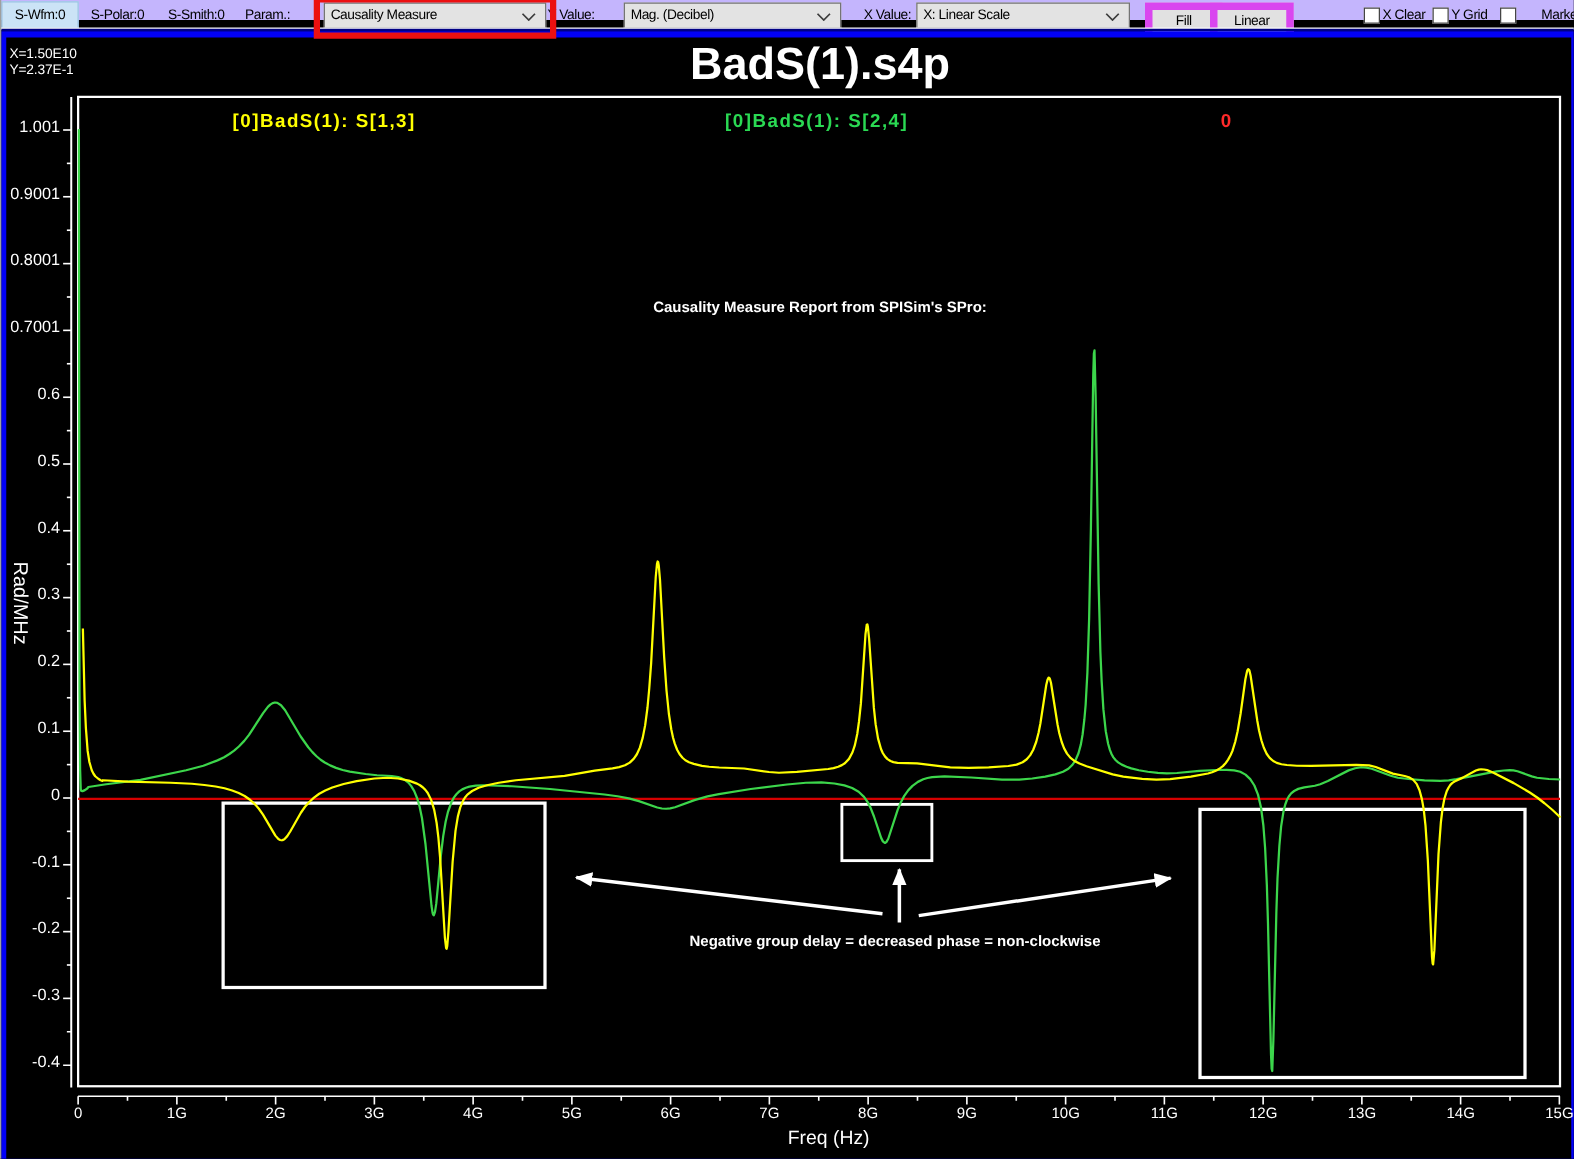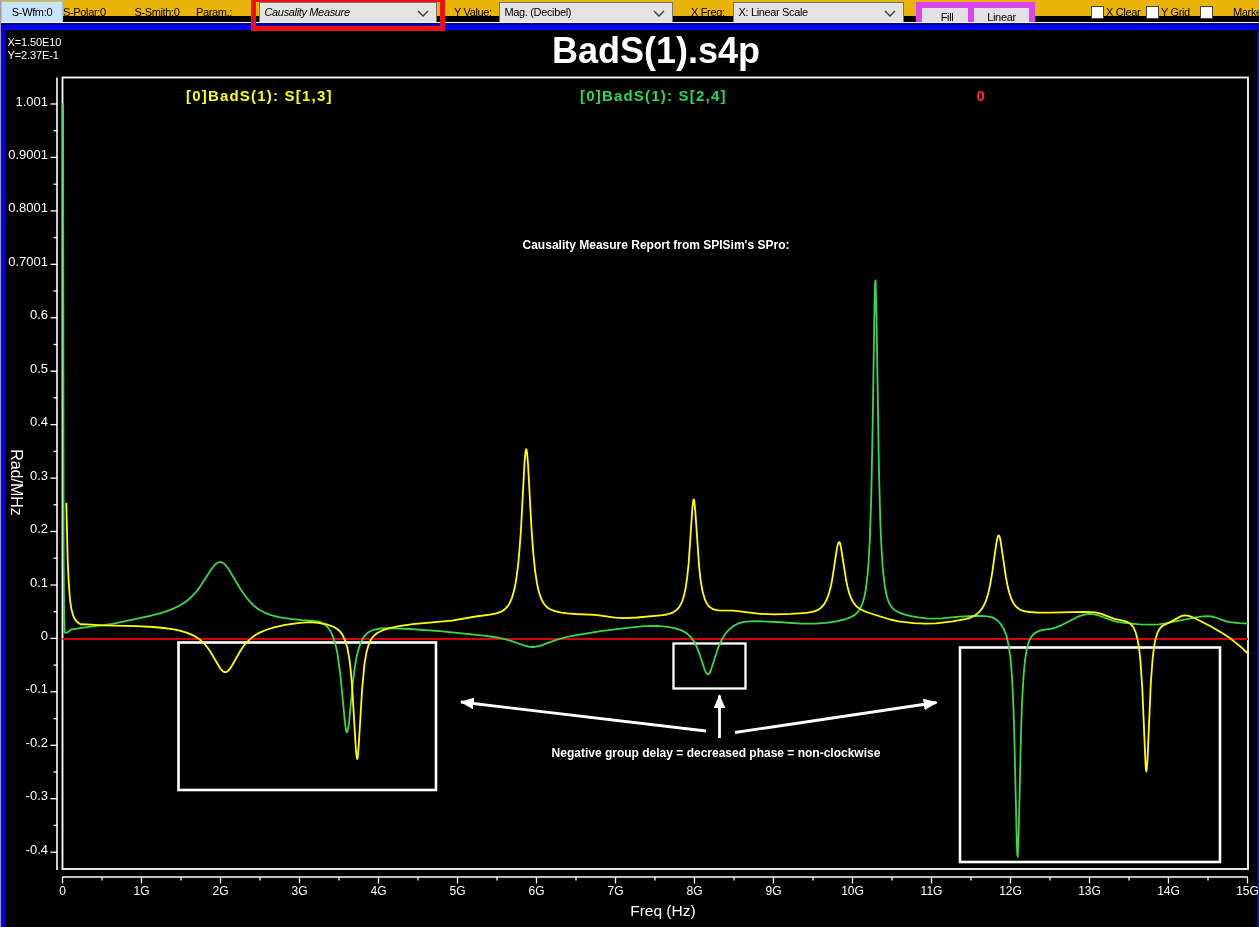--- a/index.html
+++ b/index.html
@@ -1,48 +1,48 @@
 <!DOCTYPE html>
 <html><head><meta charset="utf-8">
 <style>
 html,body{margin:0;padding:0;width:1259px;height:927px;background:#000;overflow:hidden;
 font-family:"Liberation Sans",sans-serif;}
-#toolbar{position:absolute;left:0;top:0;width:1259px;height:16px;background:#eab308;}
+#toolbar{position:absolute;left:0;top:0;width:1259px;height:16px;background:#c4b5fd;}
 .lbl{position:absolute;top:5.5px;font-size:11px;letter-spacing:-0.35px;color:#000;white-space:nowrap;}
 .combo{position:absolute;top:2px;height:19px;background:#e3e3e3;border:1px solid #747474;
 font-size:11px;letter-spacing:-0.35px;line-height:19px;padding-left:4.5px;box-sizing:content-box;color:#000;white-space:nowrap;}
 .combo svg{position:absolute;right:7px;top:6.5px;}
 .btn{position:absolute;top:2px;height:19px;background:#e1e1e1;border:6px solid #d946ef;
 font-size:11px;letter-spacing:-0.35px;line-height:19px;text-align:center;color:#000;}
 .cb{position:absolute;top:6px;width:11px;height:11px;background:#fff;border:1px solid #454545;}
 #seltab{position:absolute;left:1px;top:1px;width:60px;height:20px;background:#cbe3f6;
 border:1px solid #9ac2e4;font-size:11px;letter-spacing:-0.35px;line-height:20px;text-align:center;color:#000;}
 #navline{position:absolute;left:1px;top:23px;width:1258px;height:2px;background:#000085;}
 #blueframe{position:absolute;left:1px;top:24.5px;width:1258px;height:902.5px;background:#0201f8;}
 #blackarea{position:absolute;left:4px;top:5px;right:2px;bottom:0;background:#000;}
 #grayedge{position:absolute;left:0;top:0;width:1px;height:927px;background:#9f9f9f;}
 #plot{position:absolute;left:0;top:0;}
 #redrect{position:absolute;left:251px;top:-3px;width:184px;height:23.5px;border:5px solid #ec1010;}
 </style></head>
 <body>
 <div id="toolbar">
  <div id="seltab">S-Wfm:0</div>
- <div class="lbl" style="left:63px;width:62px;">S-Polar:0</div>
+ <div class="lbl" style="left:63px;width:62px;text-align:center;">S-Polar:0</div>
  <div class="lbl" style="left:126px;width:62px;text-align:center;">S-Smith:0</div>
  <div class="lbl" style="left:196px;width:57px;text-align:left;">Param.:</div>
- <div class="combo" style="left:259px;width:171px;font-style:italic;">Causality Measure
+ <div class="combo" style="left:259px;width:171px;">Causality Measure
    <svg width="12" height="7" viewBox="0 0 12 7">
         <path d="M1 1 L6 6 L11 1" stroke="#3c3c3c" stroke-width="1.4" fill="none"></path>
       </svg></div>
- <div class="lbl" style="left:454px;">Y Value:</div>
+ <div class="lbl" style="left:438px;">Y Value:</div>
  <div class="combo" style="left:499px;width:167px;">Mag. (Decibel)
    <svg width="12" height="7" viewBox="0 0 12 7">
         <path d="M1 1 L6 6 L11 1" stroke="#3c3c3c" stroke-width="1.4" fill="none"></path>
       </svg></div>
- <div class="lbl" style="left:691px;">X Freq:</div>
+ <div class="lbl" style="left:691px;">X Value:</div>
  <div class="combo" style="left:733px;width:164px;">X: Linear Scale
    <svg width="12" height="7" viewBox="0 0 12 7">
         <path d="M1 1 L6 6 L11 1" stroke="#3c3c3c" stroke-width="1.4" fill="none"></path>
       </svg></div>
  <div class="btn" style="left:916px;width:50px;">Fill</div>
  <div class="btn" style="left:968px;width:55px;">Linear</div>
  <div class="btn" style="left:1031px;width:54px;margin-top:38px;">Note</div>
  <div class="cb" style="left:1091px;"></div>
  <div class="lbl" style="left:1106px;">X Clear</div>
  <div class="cb" style="left:1146px;"></div>

